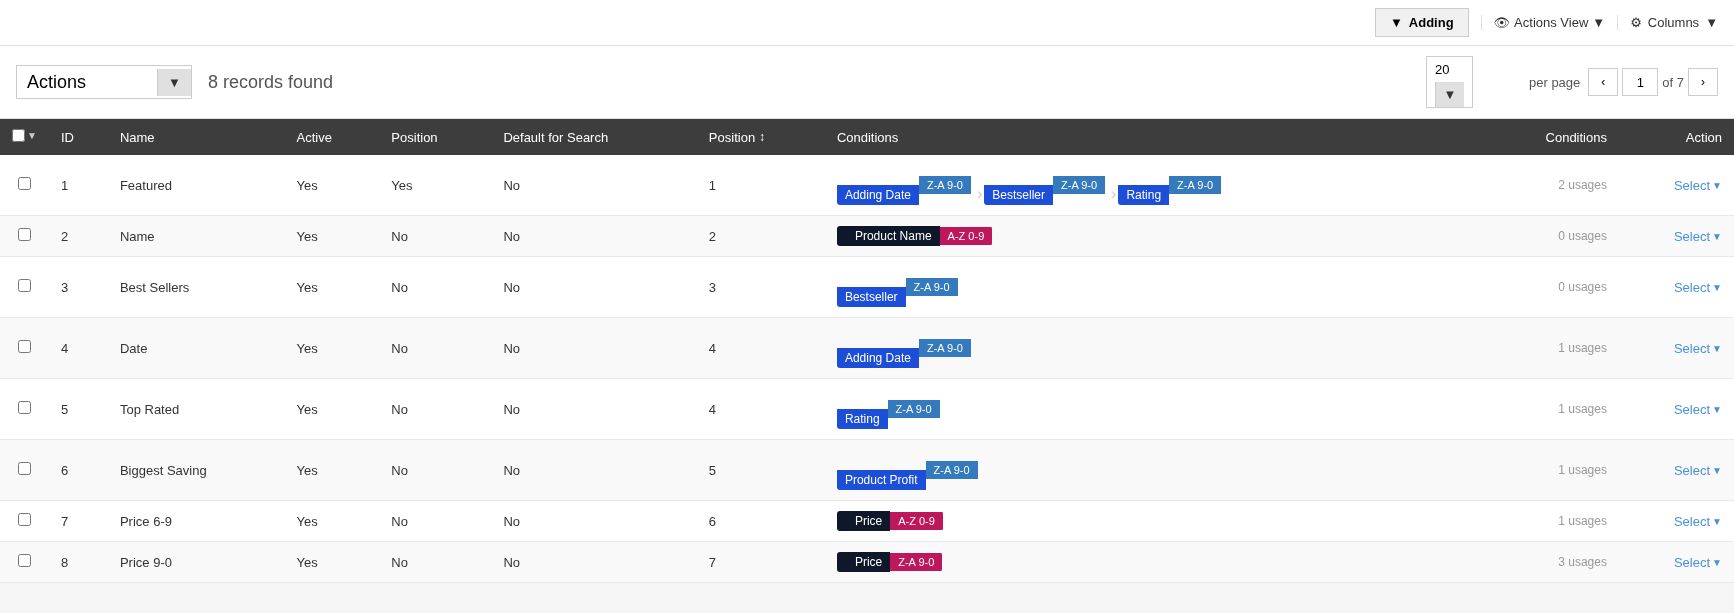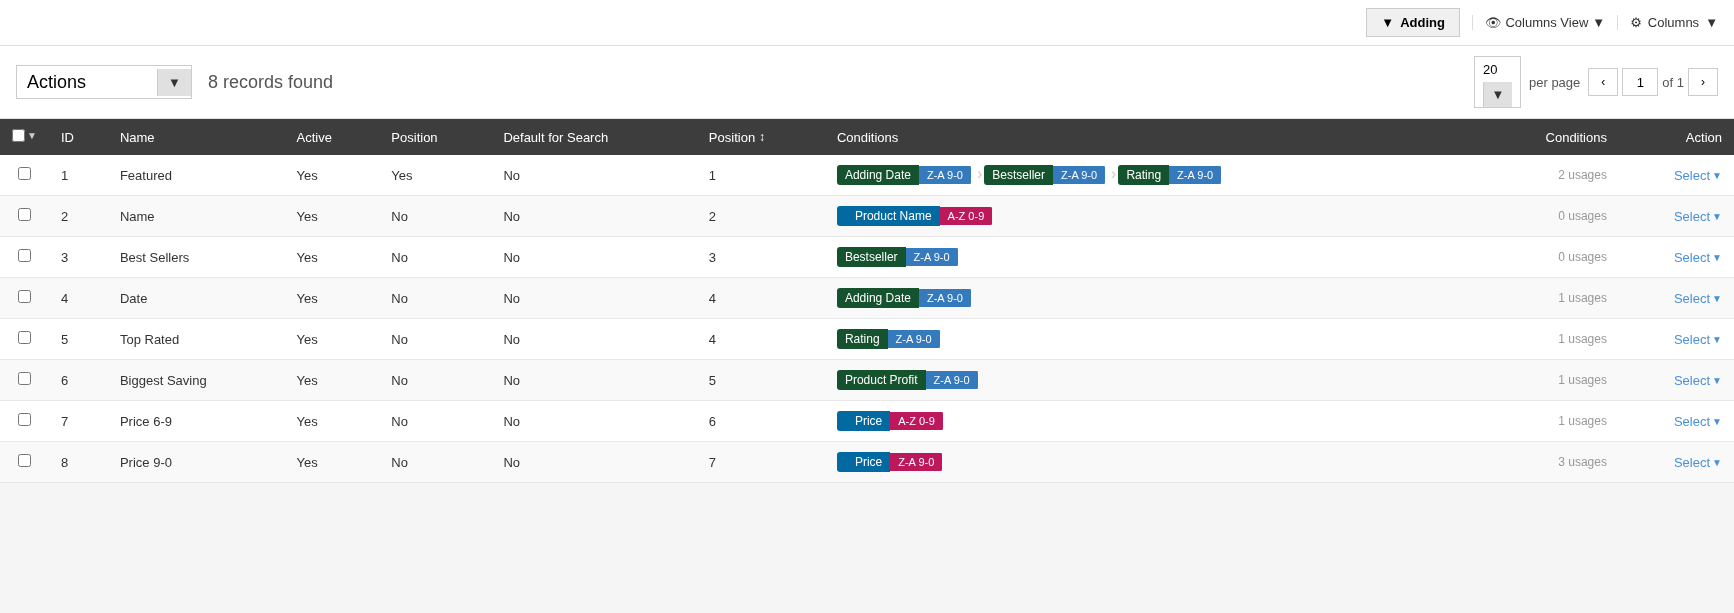--- a/index.html
+++ b/index.html
@@ -117,20 +117,21 @@
     .per-page-select .dropdown-arrow {
       background: #e0e0e0;
       border-left: 1px solid #ccc;
       padding: 5px 8px;
       cursor: pointer;
     }
 
     .per-page-label {
       font-size: 13px;
       color: #555;
+      margin-left: 48px;
     }
 
     .pagination {
       display: flex;
       align-items: center;
       gap: 4px;
     }
 
     .page-btn {
       width: 30px;
@@ -217,24 +218,24 @@
       padding: 3px 8px;
       color: #fff;
     }
 
     .condition-pill .pill-badge {
       padding: 3px 8px;
       color: #fff;
       font-size: 11px;
     }
 
-    .pill-blue .pill-label { background: #14532d; }
+    .pill-blue .pill-label { background: #1d4ed8; margin-top: 20px; }
     .pill-blue .pill-badge { background: #357abd; }
 
-    .pill-green .pill-label { background: #0369a1; padding-left: 18px; }
+    .pill-green .pill-label { background: #0f172a; padding-left: 18px; }
     .pill-green .pill-badge { background: #be185d; text-align: right; }
 
     .pill-arrow {
       color: #ccc;
       font-size: 16px;
       margin: 0 2px;
     }
 
     .popularity {
       text-align: right;
@@ -273,21 +274,21 @@
 </head>
 <body>
 
 <div class="top-bar">
   <button class="filters-btn">
     <span>▼</span>
     <span>Adding</span>
   </button>
   <div class="view-selector">
     <span>👁</span>
-    <span>Columns View</span>
+    <span>Actions View</span>
     <span>▼</span>
   </div>
   <div class="columns-btn">
     <span>⚙</span>
     <span>Columns</span>
     <span>▼</span>
   </div>
 </div>
 
 <div class="toolbar">
@@ -304,21 +305,21 @@
     <div class="per-page-select">
       <select>
         <option>20</option>
       </select>
       <div class="dropdown-arrow">▼</div>
     </div>
     <span class="per-page-label">per page</span>
     <div class="pagination">
       <button class="page-btn">‹</button>
       <input class="page-input" type="text" value="1" style="">
-      <span class="of-pages">of 1</span>
+      <span class="of-pages">of 7</span>
       <button class="page-btn">›</button>
     </div>
   </div>
 </div>
 
 <table>
   <thead>
     <tr>
       <th class="checkbox-col">
         <div class="checkbox-header">

